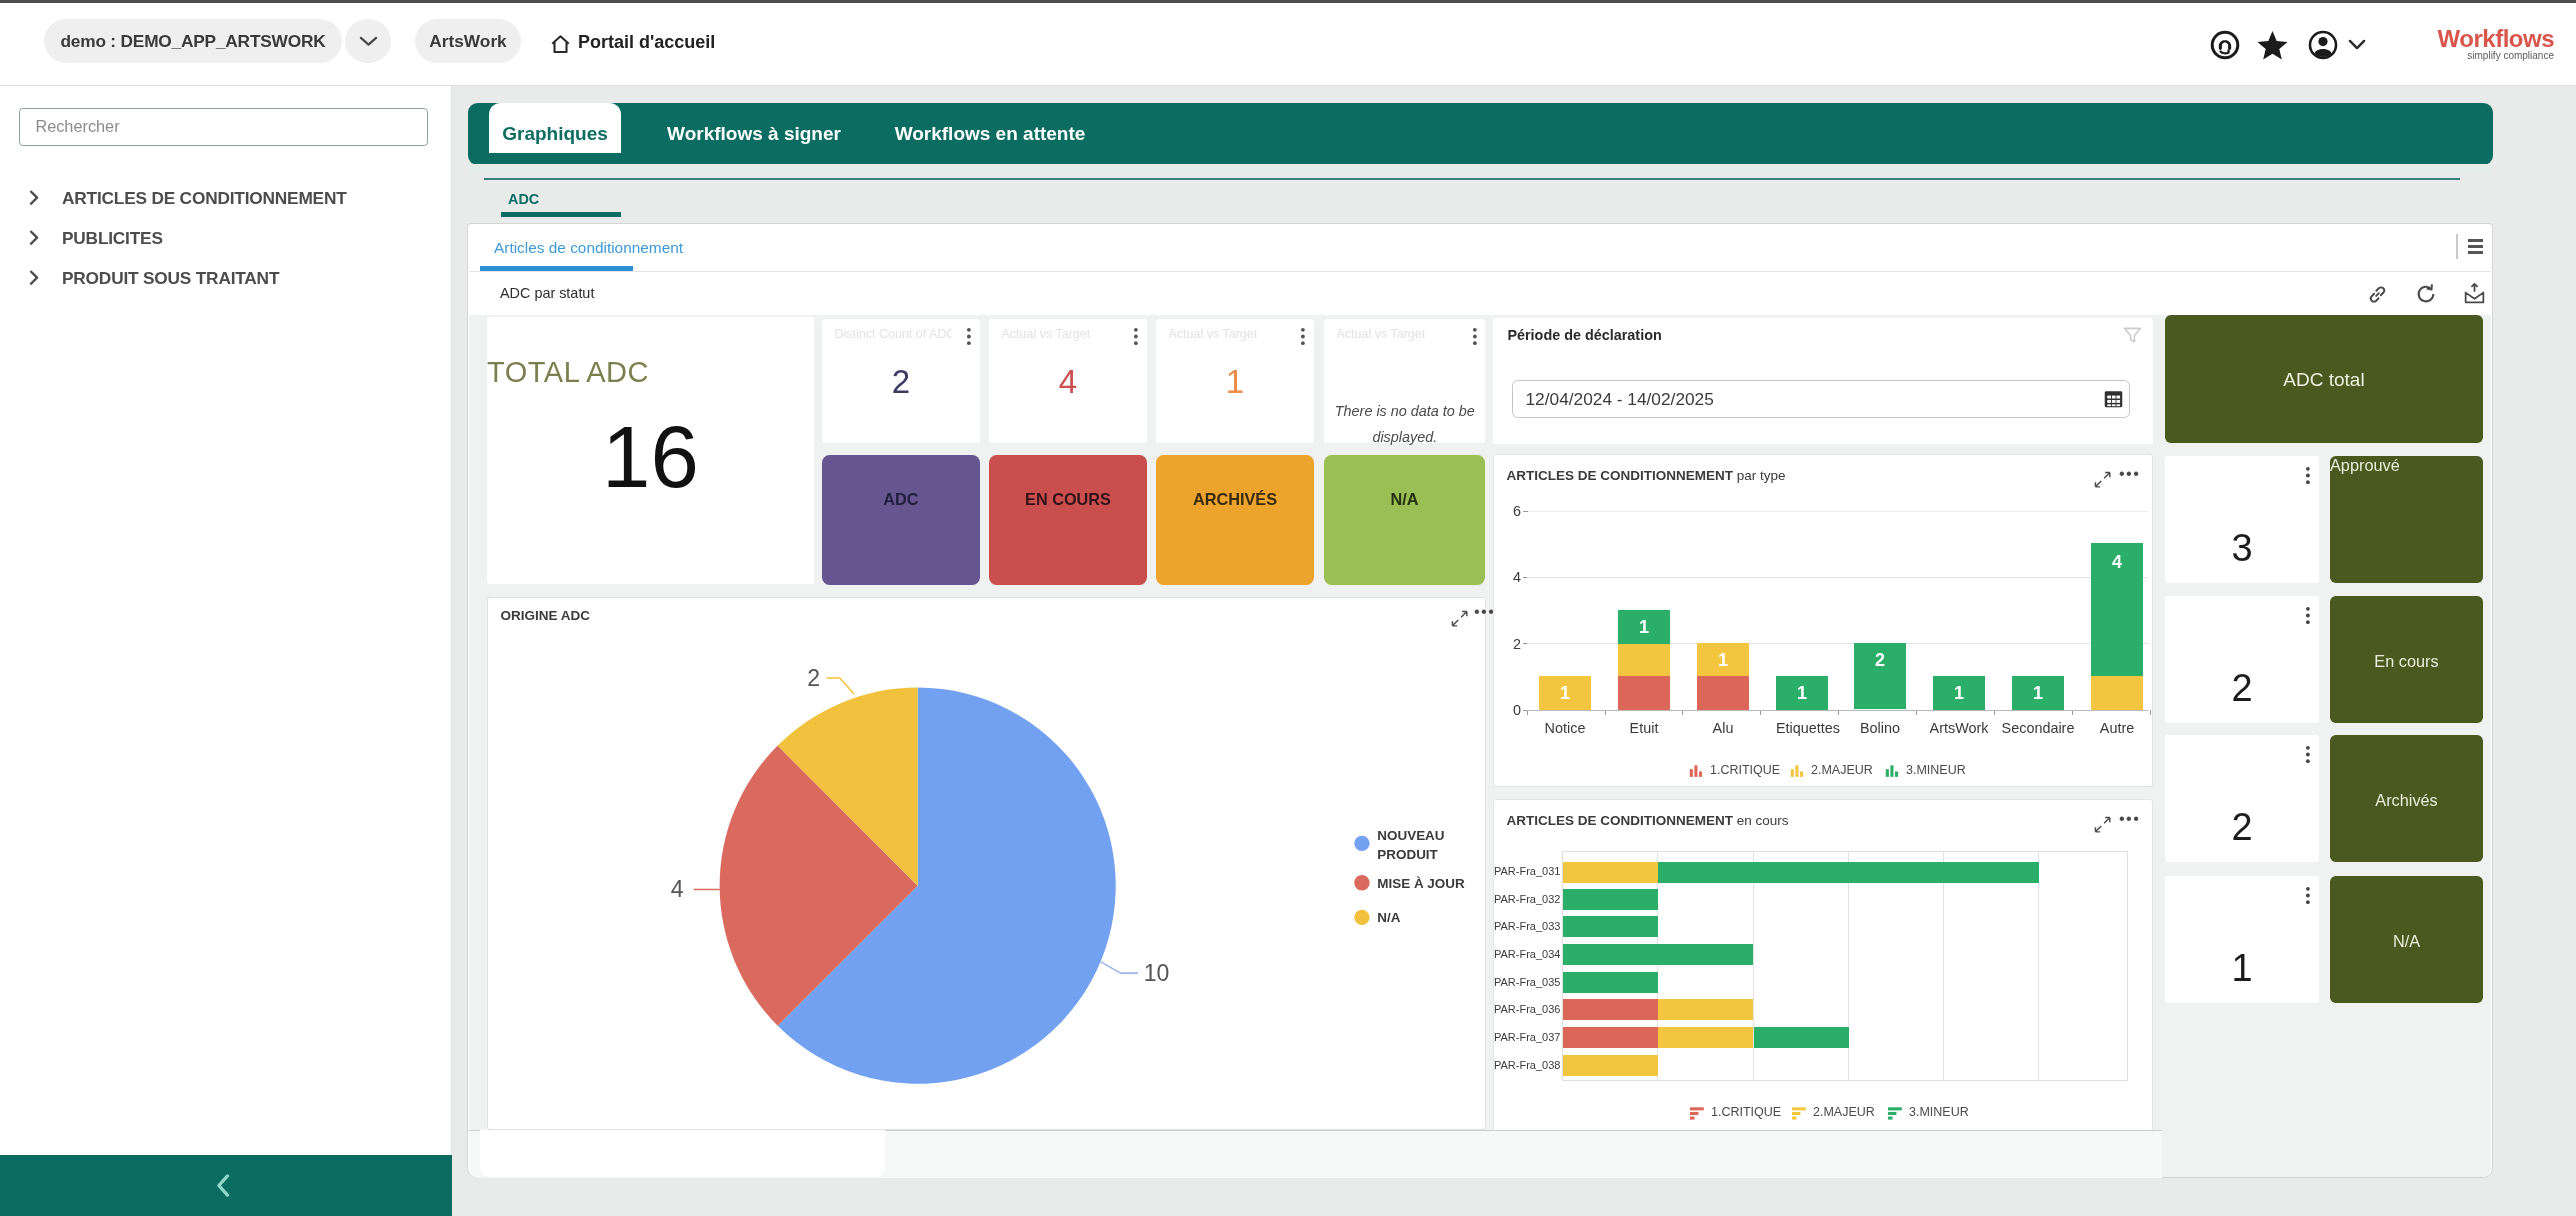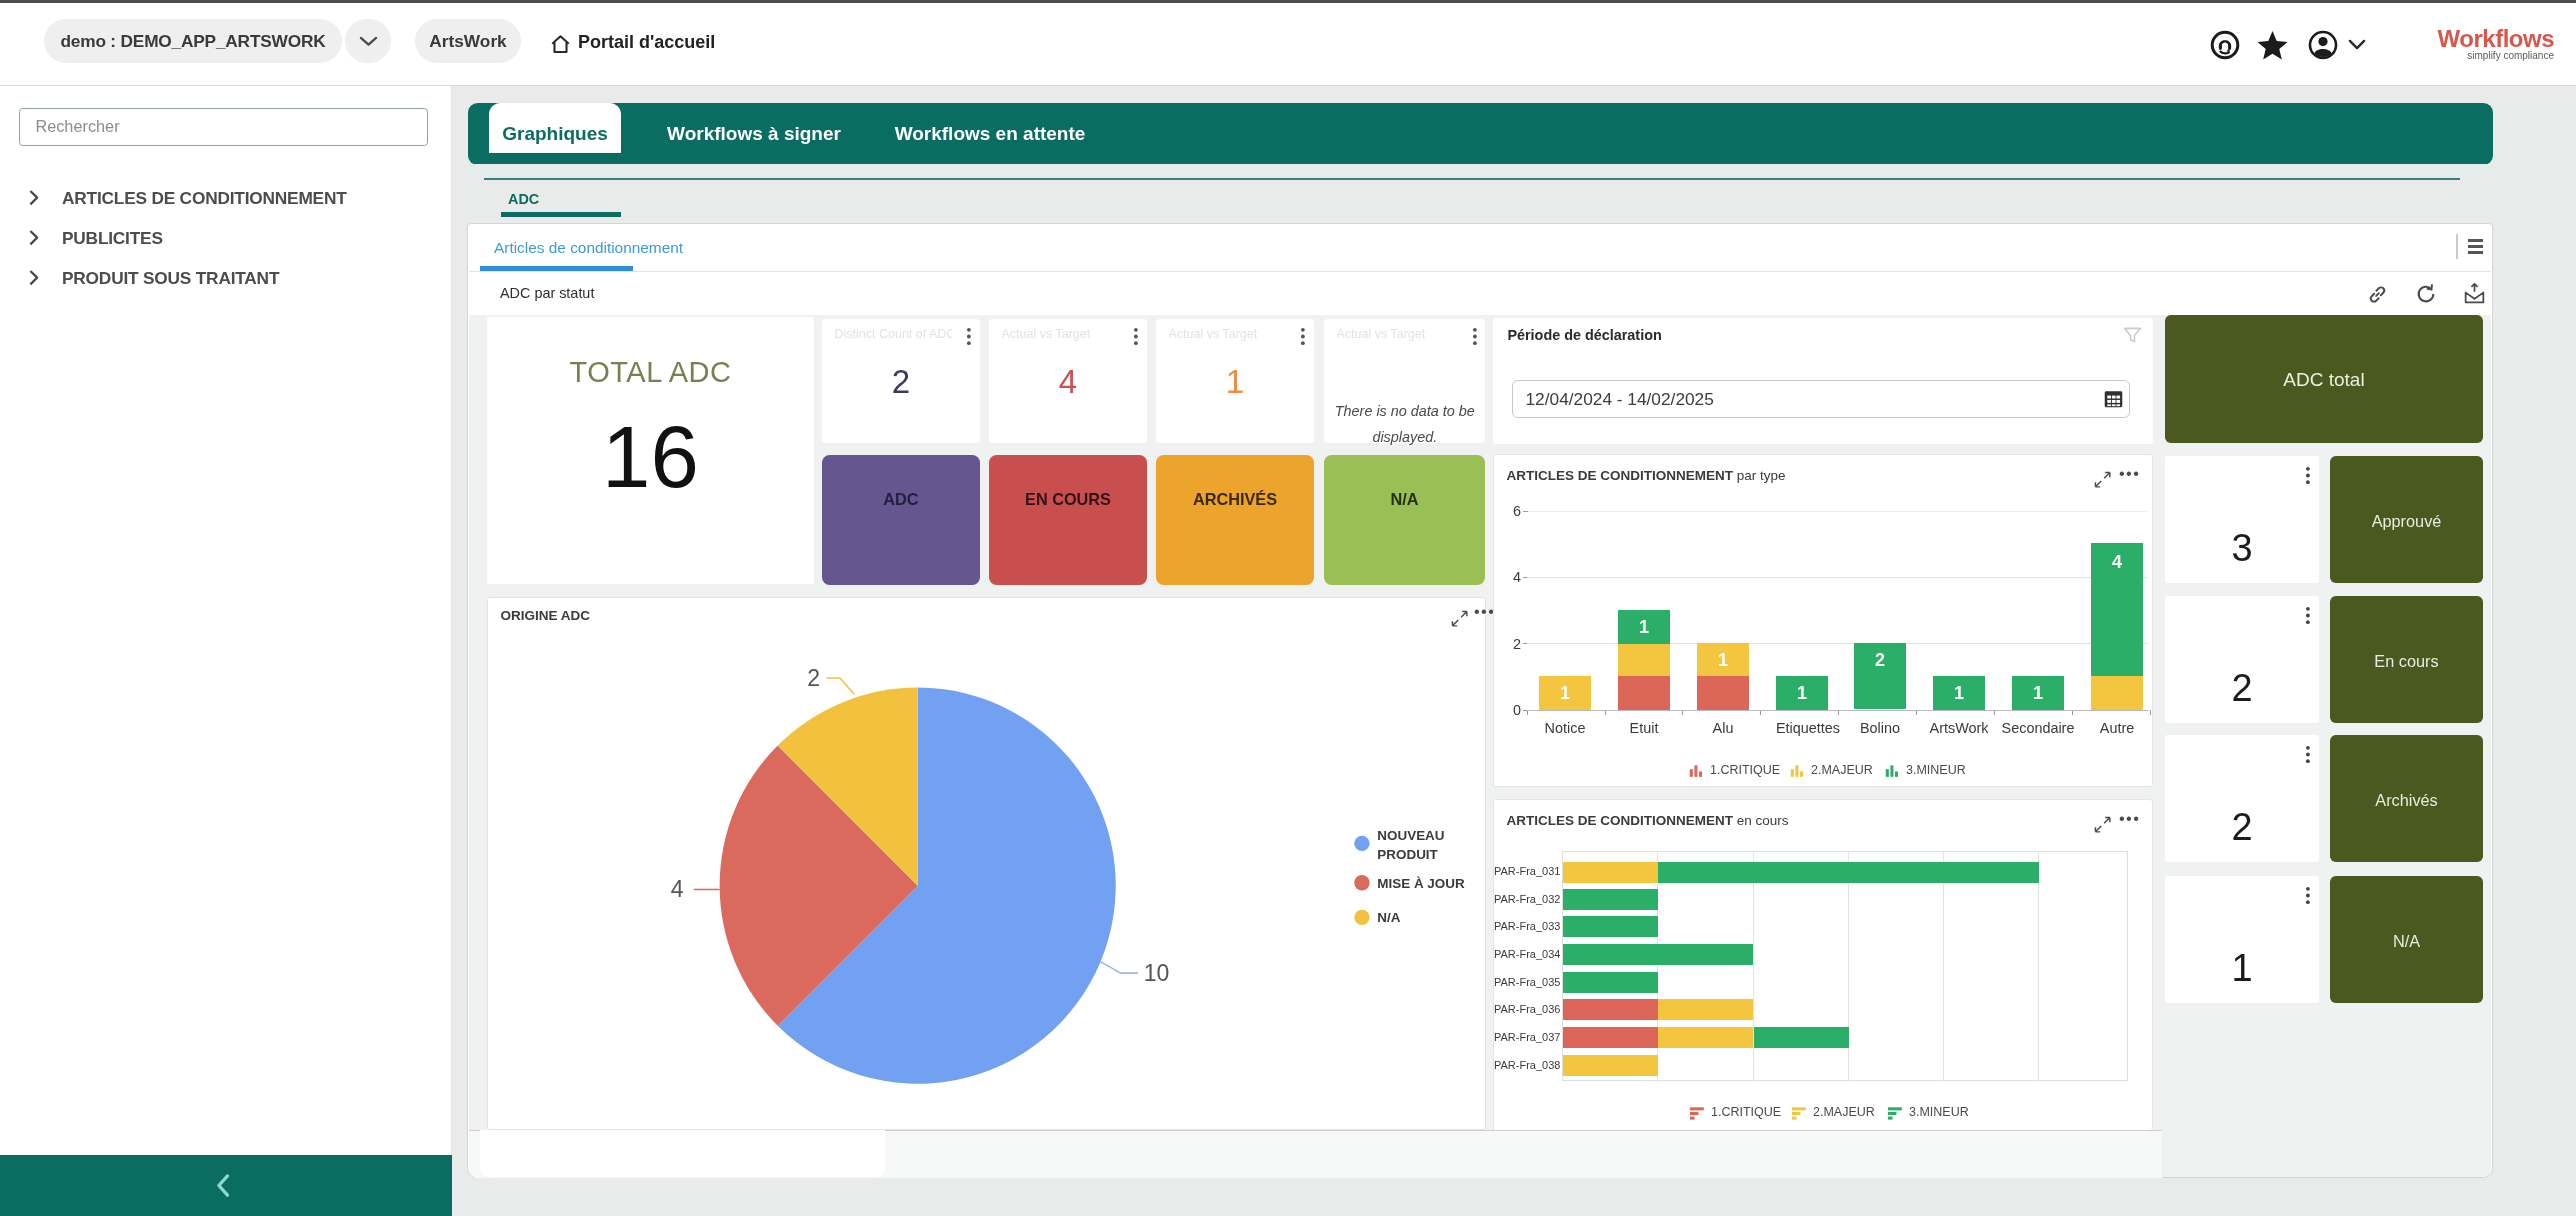--- a/index.html
+++ b/index.html
@@ -100,21 +100,21 @@
     </svg>
   <svg class="abs" style="left:2463px;top:282px" width="23" height="23" viewBox="0 0 26 26">
       <path d="M3 11 V23 H23 V11 M3 12 L13 19 L23 12" fill="none" stroke="#4a4a4a" stroke-width="2" stroke-linejoin="round"></path>
       <path d="M13 11 V2 M9.5 5.5 L13 2 L16.5 5.5" fill="none" stroke="#4a4a4a" stroke-width="2" stroke-linejoin="round"></path>
     </svg>
 </div>
 
 <div class="abs" style="left:469px;top:315px;width:2022px;height:862px;background:#f0f1f1;border-radius:0 0 8.7px 8.7px"></div>
 <div id="dashleft">
   <div class="card" style="left:487px;top:317px;width:327px;height:267px;border-radius:2.9px">
-    <div class="abs" style="left:0;top:41px;width:327px;text-align:center;font-size:29px;color:#7b7f4e;letter-spacing:0.5px;line-height:29px">TOTAL ADC</div>
+    <div class="abs" style="left:0;top:41px;width:327px;font-size:29px;color:#7b7f4e;letter-spacing:0.5px;line-height:29px">TOTAL ADC</div>
     <div class="abs" style="left:0;top:96px;width:327px;text-align:center;font-size:87px;line-height:87px;color:#111">16</div>
   </div>
 
   <div class="card" style="left:822px;top:319px;width:158px;height:124px;border-radius:2.9px">
     <div class="abs nw" style="left:12.5px;top:7.7px;font-size:12.5px;color:#e2e2e2;overflow:hidden;width:117px">Distinct Count of ADC...</div>
     <svg class="abs" style="left:144px;top:7.7px" width="5.8" height="19" viewBox="0 0 6 20">
         <circle cx="3" cy="3" r="2" fill="#555"></circle>
         <circle cx="3" cy="10" r="2" fill="#555"></circle>
         <circle cx="3" cy="17" r="2" fill="#555"></circle>
       </svg>
@@ -340,21 +340,21 @@
   <div class="abs" style="left:2165px;top:315px;width:318px;height:128px;background:#49591f;border-radius:5.8px;text-align:center;font-size:19px;color:#eef0df;padding-top:54px">ADC total</div>
 
   <div class="card" style="left:2165px;top:456px;width:154px;height:127px;border-radius:2.9px">
     <svg class="abs" style="left:140px;top:9.6px" width="5.8" height="19" viewBox="0 0 6 20">
         <circle cx="3" cy="3" r="2" fill="#444"></circle>
         <circle cx="3" cy="10" r="2" fill="#444"></circle>
         <circle cx="3" cy="17" r="2" fill="#444"></circle>
       </svg>
     <div class="abs" style="left:0;top:73px;width:154px;text-align:center;font-size:38px;line-height:38px;color:#1c1c1c">3</div>
   </div>
-  <div class="abs" style="left:2330px;top:456px;width:153px;height:127px;background:#49591f;border-radius:5.8px;text-align:center;font-size:16.3px;color:#e9ecda;padding-top:56px">Approuvé</div>
+  <div class="abs" style="left:2330px;top:456px;width:153px;height:127px;background:#49591f;border-radius:5.8px;text-align:left;font-size:16.3px;color:#e9ecda;">Approuvé</div>
 
   <div class="card" style="left:2165px;top:596px;width:154px;height:127px;border-radius:2.9px">
     <svg class="abs" style="left:140px;top:9.6px" width="5.8" height="19" viewBox="0 0 6 20">
         <circle cx="3" cy="3" r="2" fill="#444"></circle>
         <circle cx="3" cy="10" r="2" fill="#444"></circle>
         <circle cx="3" cy="17" r="2" fill="#444"></circle>
       </svg>
     <div class="abs" style="left:0;top:73px;width:154px;text-align:center;font-size:38px;line-height:38px;color:#1c1c1c">2</div>
   </div>
   <div class="abs" style="left:2330px;top:596px;width:153px;height:127px;background:#49591f;border-radius:5.8px;text-align:center;font-size:16.3px;color:#e9ecda;padding-top:56px">En cours</div>

